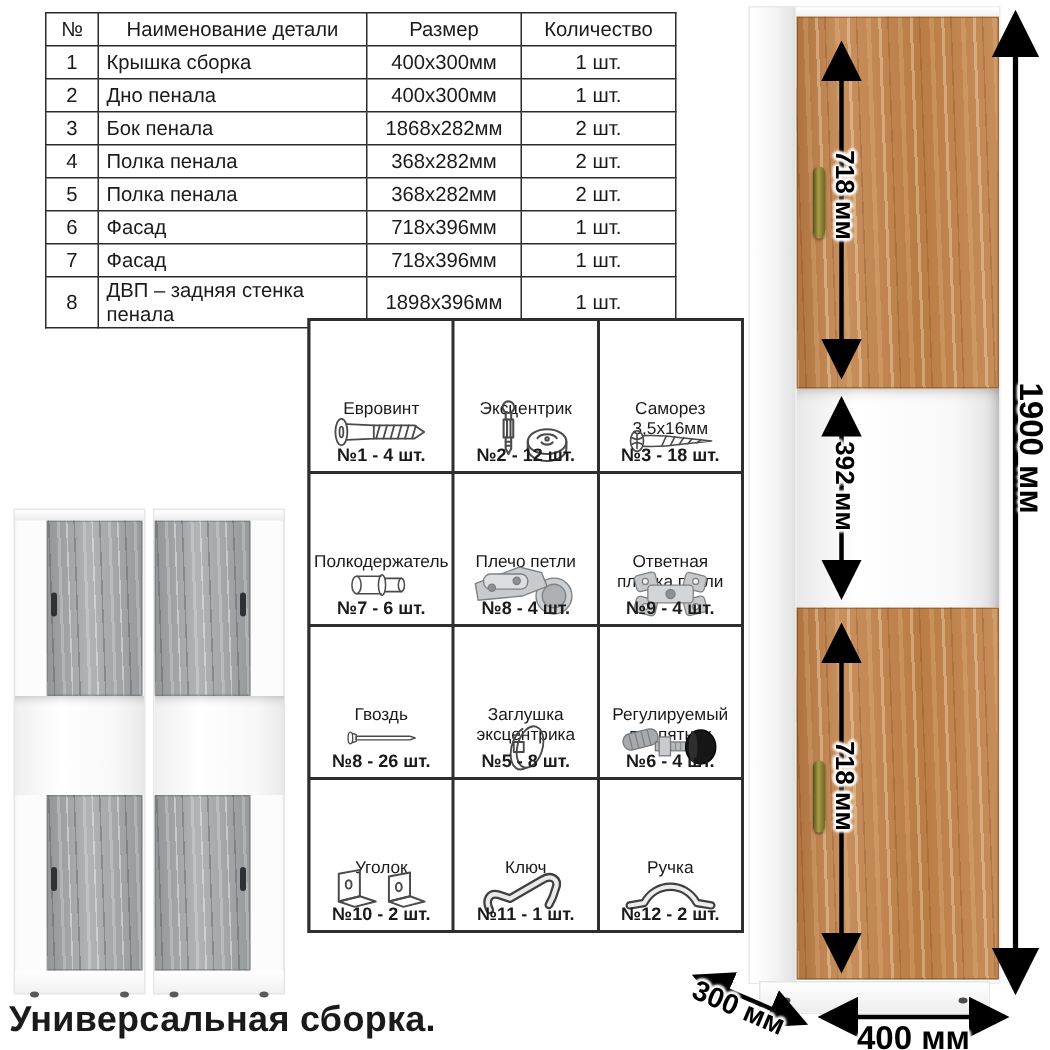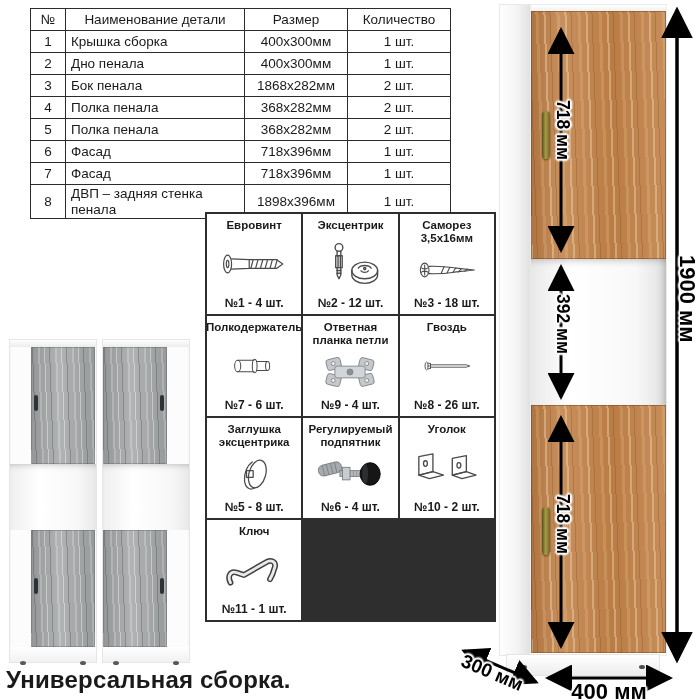--- a/index.html
+++ b/index.html
@@ -15,21 +15,21 @@
   .c-name{width:168px;text-align:left;}
   .c-size{width:92px;text-align:center;}
   .c-qty{width:92px;text-align:center;}
 
   
   .hw-grid{position:absolute;left:205px;top:212px;width:287px;height:406px;
         display:grid;grid-template-columns:repeat(3,1fr);grid-template-rows:repeat(4,1fr);
         gap:2px;background:#2e2e2e;border:2px solid #2e2e2e;}
   .hw-cell{background:#fff;display:flex;flex-direction:column;align-items:center;
         justify-content:space-between;padding:5px 2px 4px;text-align:center;overflow:hidden;}
-  .hw-title{font-weight:bold;font-size:11.5px;line-height:1.12;}
+  .hw-title{font-weight:normal;font-size:11.5px;line-height:1.12;margin-top:48px;}
   .hw-count{font-weight:bold;font-size:12px;}
   .hw-icon{flex:1;display:flex;align-items:center;justify-content:center;min-height:0;}
   .hw-icon svg{display:block;}
 
   
   .wood-oak{background-color:#c08148;
     background-image:
       repeating-linear-gradient(88deg, rgba(255,236,200,.35) 0 2px, rgba(0,0,0,0) 2px 6px,
         rgba(122,70,25,.28) 6px 7px, rgba(0,0,0,0) 7px 13px,
         rgba(255,220,170,.18) 13px 16px, rgba(0,0,0,0) 16px 21px),
@@ -225,20 +225,36 @@
           <path d="M18 16.5 H42 M18 33.5 H42"></path>
           <ellipse cx="43" cy="25" rx="3.5" ry="10"></ellipse>
           <path d="M46 18.5 H62 M46 31.5 H62"></path>
           <ellipse cx="62" cy="25" rx="3" ry="6.5"></ellipse>
         </g>
           </svg>
       </div>
       <div class="hw-count">№7 - 6 шт.</div>
     </div>
 
+    <div class="hw-cell">
+      <div class="hw-title">Плечо петли</div>
+      <div class="hw-icon">
+        <svg width="80" height="46" viewBox="0 0 84 50">
+          <g stroke="#7e8184" stroke-width="1">
+            <circle cx="63" cy="33" r="13" fill="#cdd0d2"></circle>
+            <circle cx="63" cy="33" r="8.5" fill="#aeb1b4"></circle>
+            <path d="M6 24 L38 12 L54 16 L58 26 L40 33 L8 36 Z" fill="#c8cbcd"></path>
+            <rect x="12" y="17" width="32" height="11" rx="5" fill="#dcdee0"></rect>
+            <circle cx="18" cy="27" r="2.6" fill="#8e9194"></circle>
+            <circle cx="36" cy="22" r="2.6" fill="#8e9194"></circle>
+          </g>
+        </svg>
+      </div>
+      <div class="hw-count">№8 - 4 шт.</div>
+    </div>
 
     <div class="hw-cell">
       <div class="hw-title">Ответная планка петли</div>
       <div class="hw-icon">
         <svg width="76" height="42" viewBox="0 0 84 50">
           <g stroke="#7e8184" stroke-width="1" fill="#c6c9cb">
             <rect x="14" y="9" width="17" height="13" rx="3" transform="rotate(-14 22 15)"></rect>
             <rect x="53" y="9" width="17" height="13" rx="3" transform="rotate(14 61 15)"></rect>
             <rect x="14" y="28" width="17" height="13" rx="3" transform="rotate(14 22 34)"></rect>
             <rect x="53" y="28" width="17" height="13" rx="3" transform="rotate(-14 61 34)"></rect>
@@ -323,20 +339,30 @@
       <div class="hw-title">Ключ</div>
       <div class="hw-icon">
         <svg width="76" height="42" viewBox="0 0 84 50">
           <path d="M14 40 C10 32 14 26 21 28 L30 31 L56 16 C62 12 68 15 67 21 L64 30 L61 36" fill="none" stroke="#3f3f3f" stroke-width="7" stroke-linecap="round" stroke-linejoin="round"></path>
           <path d="M14 40 C10 32 14 26 21 28 L30 31 L56 16 C62 12 68 15 67 21 L64 30 L61 36" fill="none" stroke="#e9e9e9" stroke-width="3.4" stroke-linecap="round" stroke-linejoin="round"></path>
         </svg>
       </div>
       <div class="hw-count">№11 - 1 шт.</div>
     </div>
 
+    <div class="hw-cell">
+      <div class="hw-title">Ручка</div>
+      <div class="hw-icon">
+        <svg width="78" height="40" viewBox="0 0 84 50">
+          <path d="M8 37 L20 35 C30 17 54 17 64 35 L76 37" fill="none" stroke="#3f3f3f" stroke-width="7" stroke-linecap="round" stroke-linejoin="round"></path>
+          <path d="M8 37 L20 35 C30 17 54 17 64 35 L76 37" fill="none" stroke="#ededed" stroke-width="3.4" stroke-linecap="round" stroke-linejoin="round"></path>
+        </svg>
+      </div>
+      <div class="hw-count">№12 - 2 шт.</div>
+    </div>
   </div>
 
   <div class="towers">
     <div class="tower mir-left">
       <div class="t-top"></div>
       <div class="t-door wood-gray">
         <div class="t-handle"></div>
       </div>
       <div class="t-open"></div>
       <div class="t-door wood-gray">

